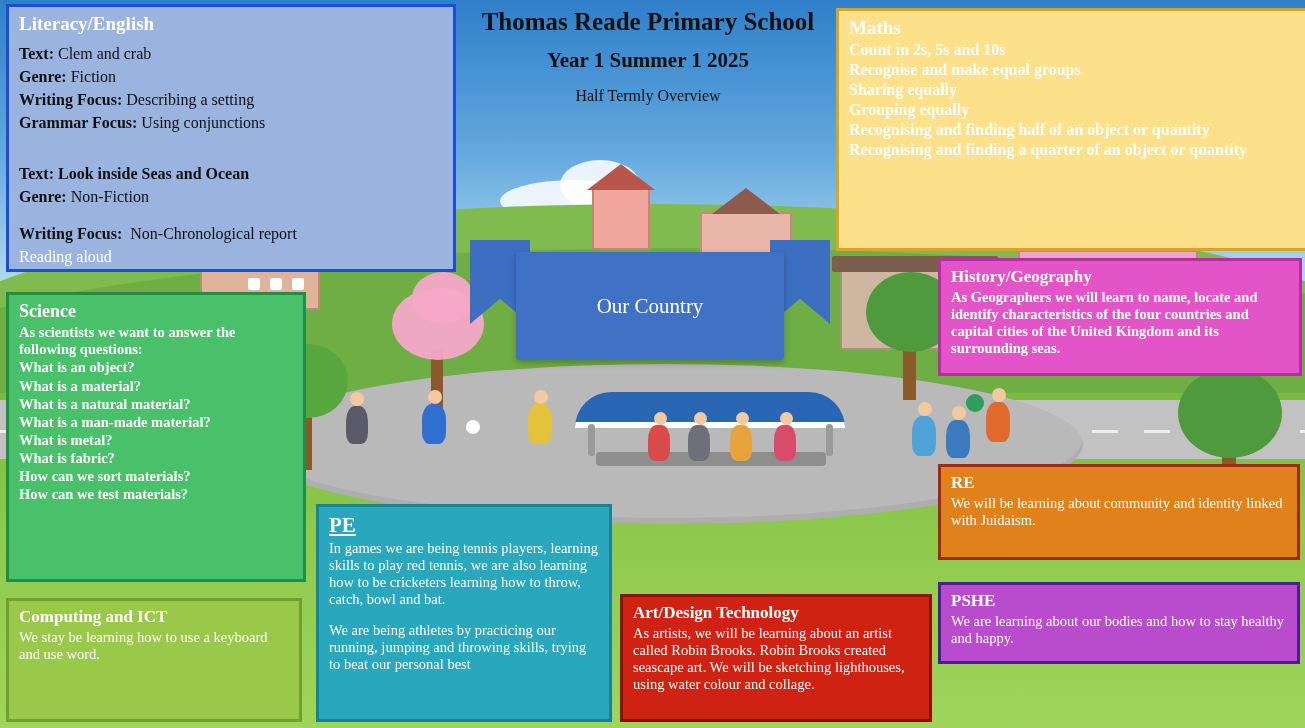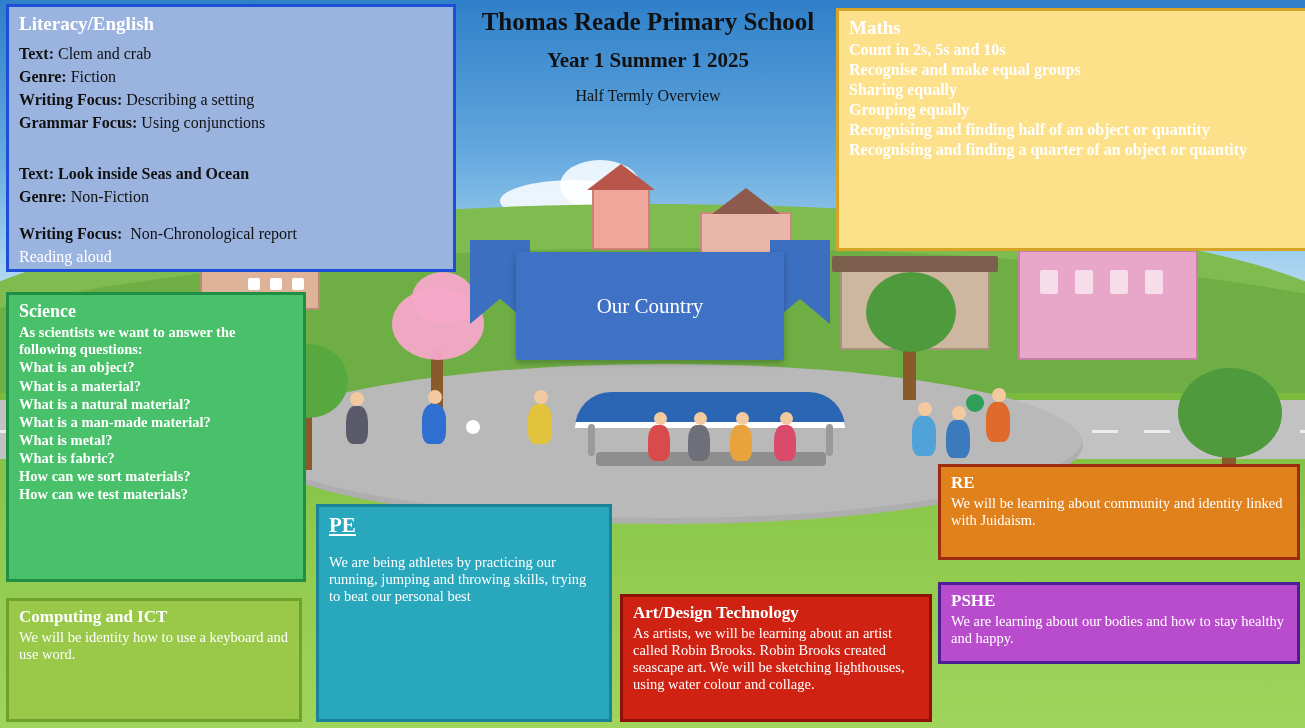--- a/index.html
+++ b/index.html
@@ -321,40 +321,45 @@
     <p>What is an object?</p>
     <p>What is a material?</p>
     <p>What is a natural material?</p>
     <p>What is a man-made material?</p>
     <p>What is metal?</p>
     <p>What is fabric?</p>
     <p>How can we sort materials?</p>
     <p>How can we test materials?</p>
   </div>
 
+  <div class="box" id="history">
+    <h2>History/Geography</h2>
+    <p>As Geographers we will learn to name, locate and identify characteristics of the four countries and capital cities of the United Kingdom and its surrounding seas.</p>
+  </div>
 
   <div class="box" id="re">
     <h2>RE</h2>
     <p>
       <span>We will be learning about community and identity linked with </span><span class="ul">Juidaism</span><span>.</span>
     </p>
   </div>
 
   <div class="box" id="pshe">
     <h2>PSHE</h2>
     <p>We are learning about our bodies and how to stay healthy and happy.</p>
   </div>
 
   <div class="box" id="computing">
     <h2>Computing and ICT</h2>
-    <p>We will be identity how to use a keyboard and use word.</p>
+    <p>We stay be learning how to use a keyboard and use word.</p>
   </div>
 
   <div class="box" id="pe">
     <h2>PE</h2>
+    <p>In games we are being tennis players, learning skills to play red tennis, we are also learning how to be cricketers learning how to throw, catch, bowl and bat.</p>
     <div class="gap"></div>
     <p>We are being athletes by practicing our running, jumping and throwing skills, trying to beat our personal best</p>
   </div>
 
   <div class="box" id="art">
     <h2>Art/Design Technology</h2>
     <p>As artists, we will be learning about an artist called Robin Brooks. Robin Brooks created seascape art. We will be sketching lighthouses, using water colour and collage.</p>
   </div>
 
 </div>

